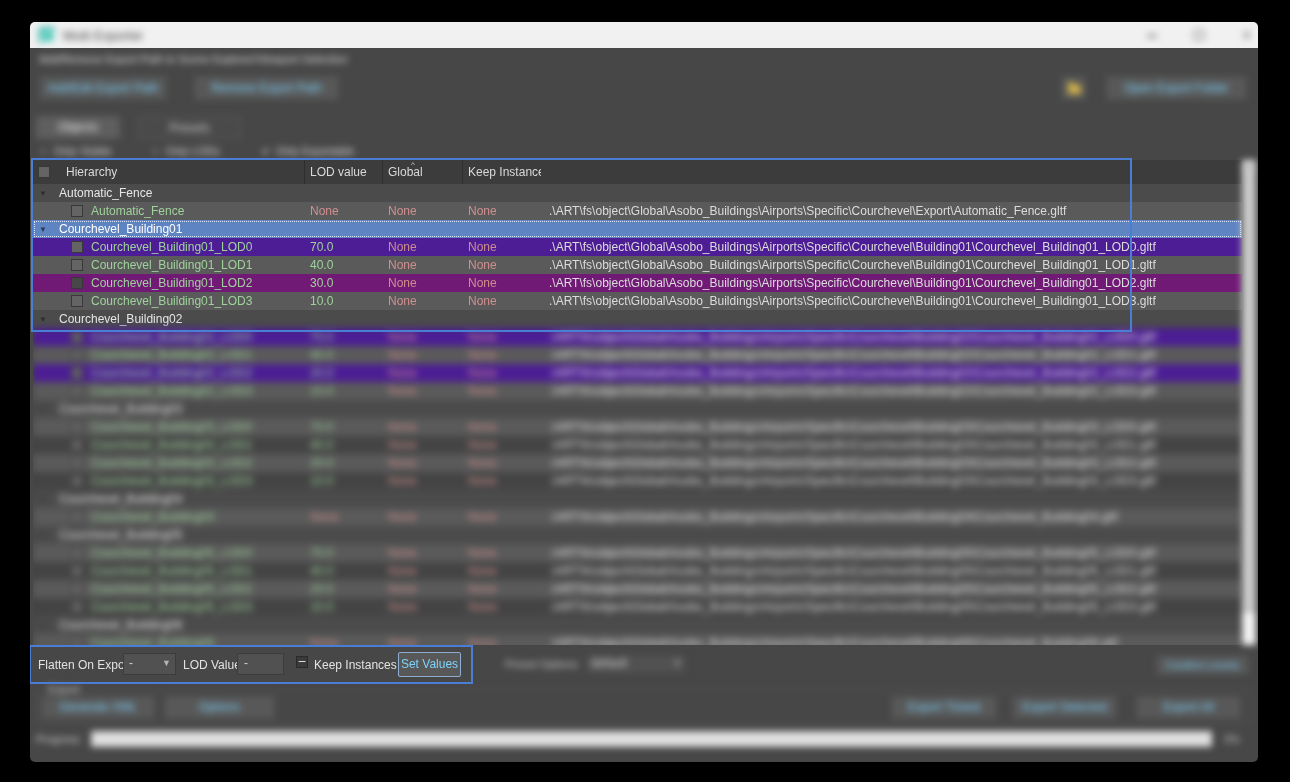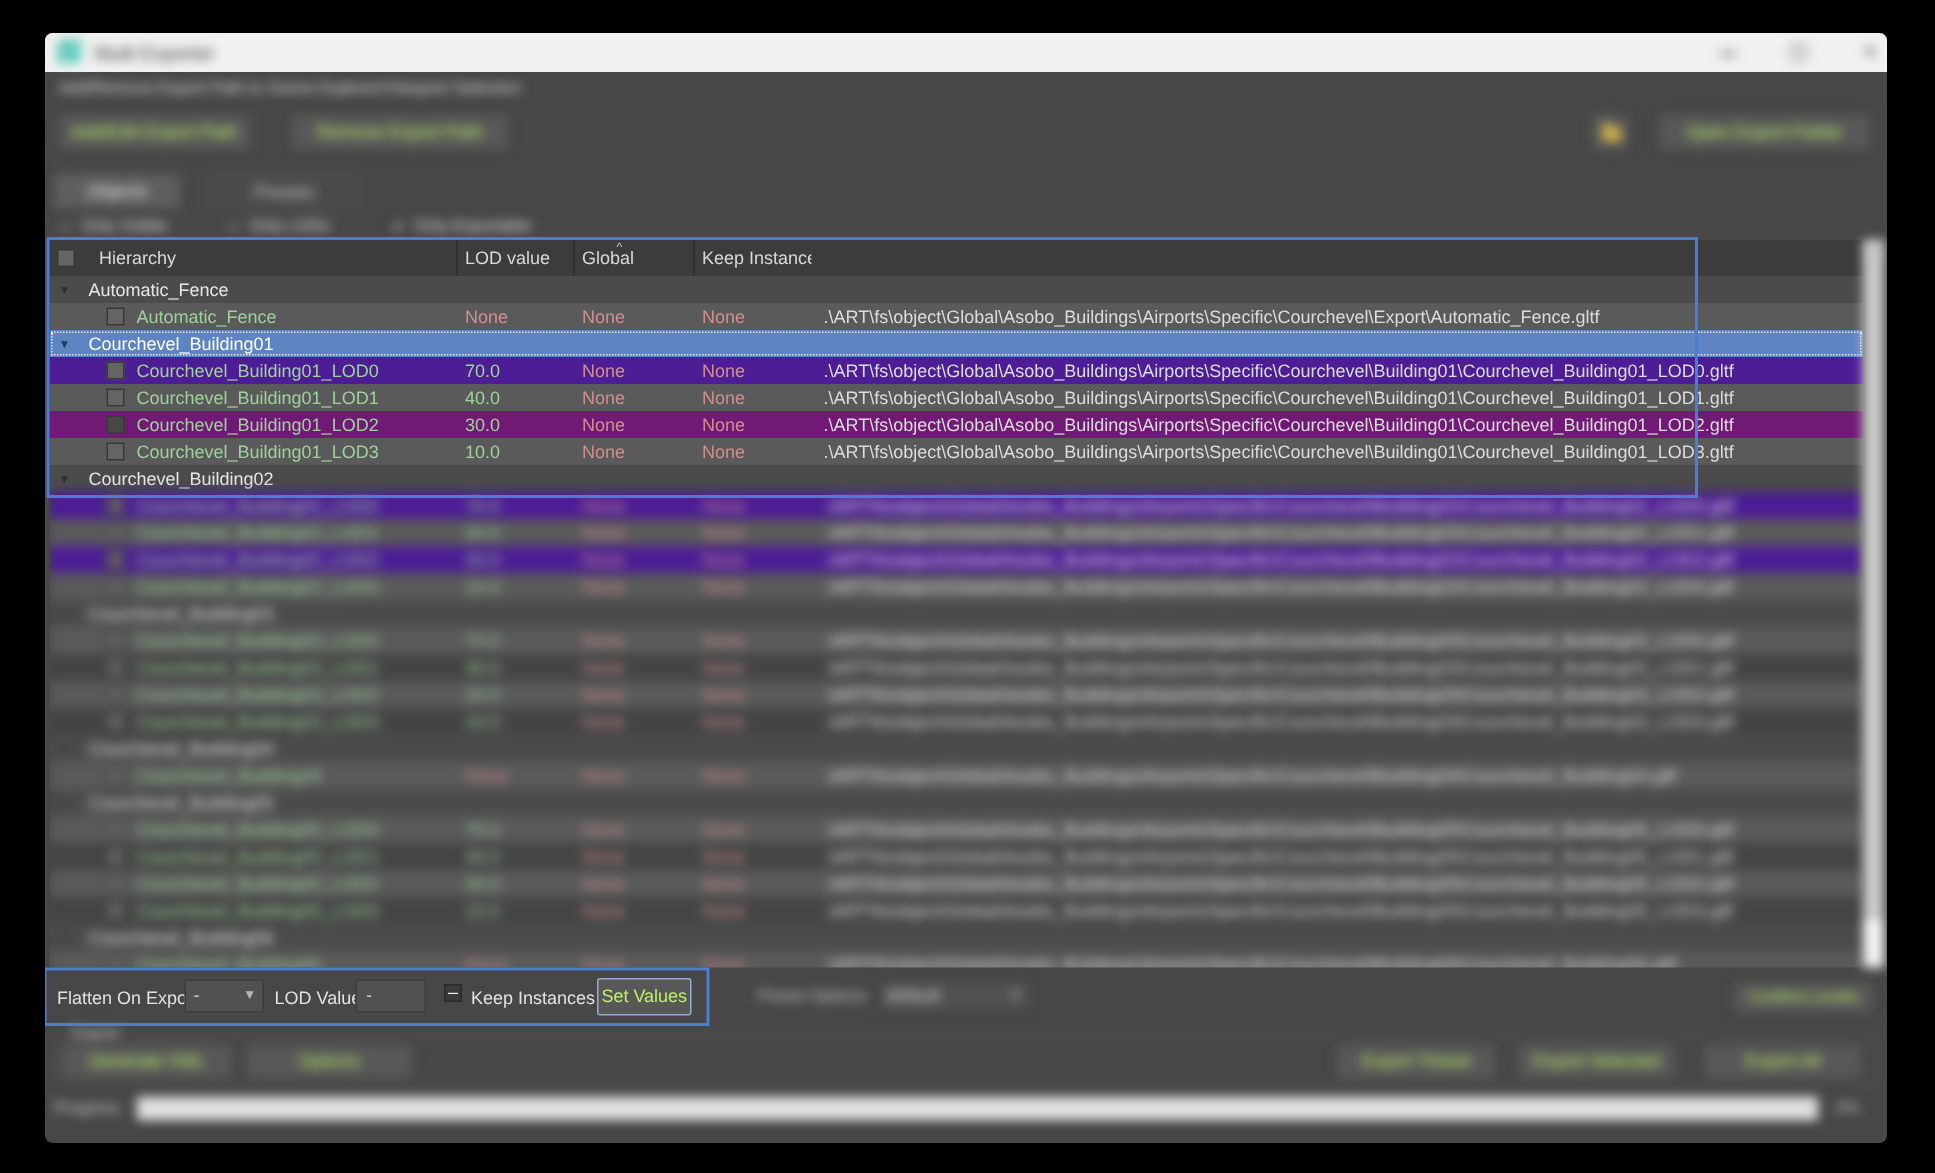--- a/index.html
+++ b/index.html
@@ -24,21 +24,21 @@
   .winbtn { position:absolute; top:0; width:34px; height:26px; color:#444; text-align:center; }
   #btn-min  { left:1105px; } #btn-max { left:1152px; } #btn-close { left:1200px; }
   #btn-min span.bar { position:absolute; left:12px; top:13px; width:10px; height:2px; background:#555; }
   #btn-max span.sq  { position:absolute; left:12px; top:8px; width:10px; height:10px; border:1.5px solid #555; }
   #btn-close { font-size:15px; line-height:26px; }
 
   
   #topsection { left:0; top:26px; width:1228px; height:110px; }
   #hint { position:absolute; left:9px; top:5px; font-size:11px; color:#dedede; }
   .btn { background:#585858; border:1px solid #424242; border-radius:2px;
-         color:#bef264; font-size:12px; text-align:center; }
+         color:#7dd3fc; font-size:12px; text-align:center; }
   #btn-add    { position:absolute; left:8px;  top:27px; width:130px; height:26px; line-height:24px; }
   #btn-remove { position:absolute; left:163px; top:27px; width:147px; height:26px; line-height:24px; }
   #btn-folder { position:absolute; left:1030px; top:27px; width:27px; height:26px; }
   .folder-glyph { position:absolute; left:7px; top:9px; width:13px; height:9px; background:#d6b64a; border-radius:1px; }
   .folder-glyph:before { content:""; position:absolute; left:0; top:-3px; width:6px; height:3px;
                          background:#d6b64a; border-radius:1px 1px 0 0; }
   #btn-openfolder { position:absolute; left:1075px; top:27px; width:143px; height:26px; line-height:24px; }
 
   .tab { position:absolute; top:68px; height:23px; font-size:12px; line-height:22px; text-align:center; }
   #tab-objects { left:6px;  width:84px;  background:#5f5f5f; color:#ececec; border-radius:2px 2px 0 0; }

